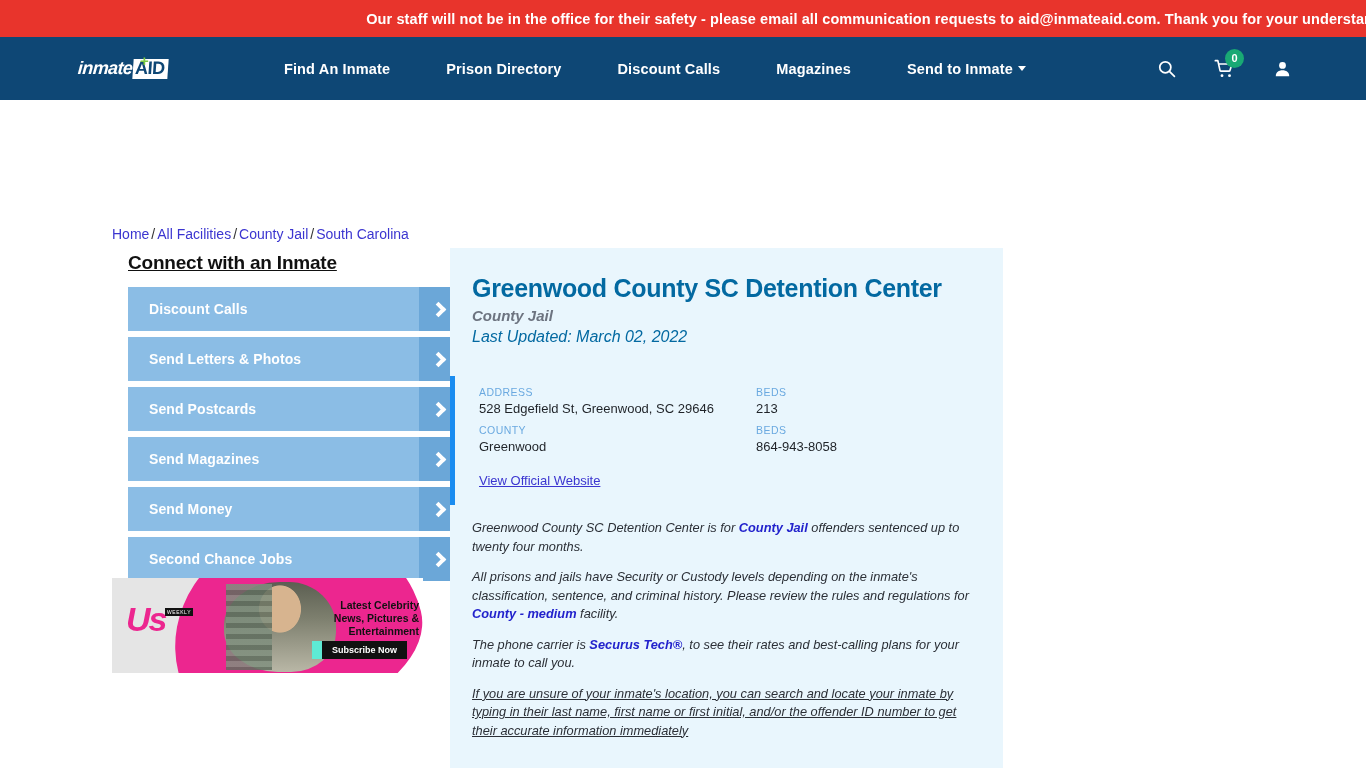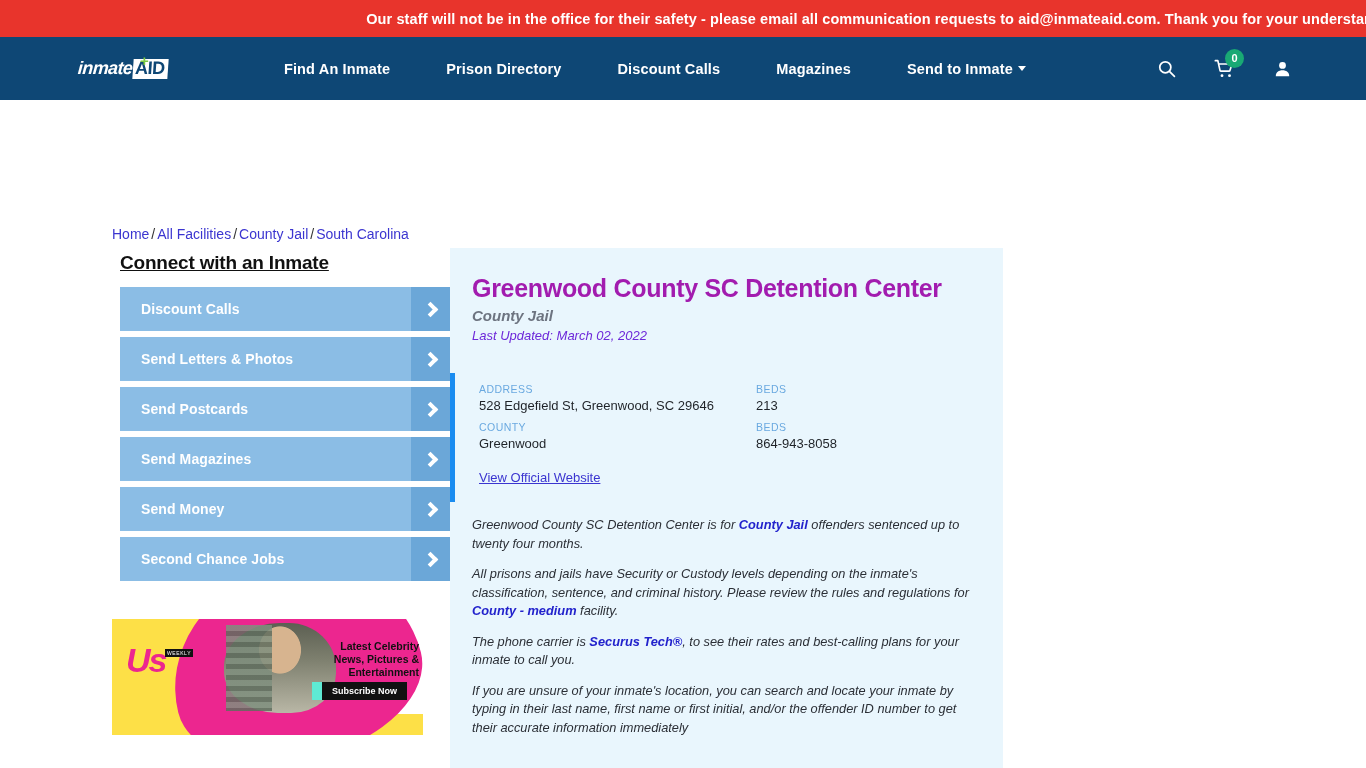--- a/index.html
+++ b/index.html
@@ -130,21 +130,21 @@
     left: 112px; top: 126px;
     font-size: 14px;
     color: #444;
   }
   .breadcrumb a {
     color: #3b35d0;
     text-decoration: none;
   }
   .breadcrumb .sep { color: #333; margin: 0 2px; }
 
-  .sidebar { position: absolute; left: 120px; top: 152px; width: 334px; }
+  .sidebar { position: absolute; left: 128px; top: 152px; width: 334px; }
   .sidebar-title {
     font-size: 19px;
     font-weight: bold;
     color: #111;
     text-decoration: underline;
     margin-bottom: 13px;
     letter-spacing: -.2px;
   }
   .side-btn {
     height: 44px;
@@ -175,23 +175,23 @@
     width: 11px; height: 11px;
     border-top: 4px solid #ffffff;
     border-right: 4px solid #ffffff;
     transform: rotate(45deg);
     margin-left: -4px;
   }
 
   
   .ad {
     position: absolute;
-    left: 112px; top: 519px;
-    width: 311px; height: 116px;
-    background: #fde047;
+    left: 112px; top: 478px;
+    width: 311px; height: 95px;
+    background: #e5e5e5;
     overflow: hidden;
   }
   .ad .blob1 {
     position: absolute;
     width: 250px; height: 190px;
     left: 58px; top: -50px;
     background: #e8view;
     background: #ec268f;
     border-radius: 50% 50% 50% 50% / 60% 60% 40% 40%;
     transform: rotate(-14deg);
@@ -261,36 +261,36 @@
 
   
   .card {
     position: absolute;
     left: 450px; top: 148px;
     width: 553px;
     background: #e9f6fd;
     padding: 26px 0 0 0;
   }
   .card-title {
-    color: #a21caf;
+    color: #0369a1;
     font-size: 25px;
     font-weight: bold;
     padding: 0 22px;
     letter-spacing: -.3px;
   }
   .card-sub {
     color: #6d7480;
     font-size: 15px;
     font-style: italic;
     font-weight: bold;
     padding: 4px 22px 0;
   }
   .card-updated {
-    color: #6d28d9;
-    font-size: 13px;
+    color: #0369a1;
+    font-size: 16px;
     font-style: italic;
     padding: 4px 22px 0;
   }
 
   .info-block {
     margin: 30px 0 0 0;
     border-left: 5px solid #1a8cf0;
     padding: 10px 0 16px 24px;
     position: relative;
   }
@@ -319,21 +319,21 @@
   }
 
   .body-text { padding: 14px 22px 0 22px; }
   .body-text p {
     color: #2b2f36;
     font-size: 12.8px;
     font-style: italic;
     line-height: 18.5px;
     margin-bottom: 12px;
   }
-  .body-text p:last-child { margin-bottom: 8px; }
+  .body-text p:last-child { margin-bottom: 8px; text-decoration: underline; }
   .body-text a {
     color: #2222cc;
     font-weight: bold;
     text-decoration: none;
     cursor: pointer;
   }
   .card-pad-bottom { height: 28px; }
 </style>
 </head>
 <body>

